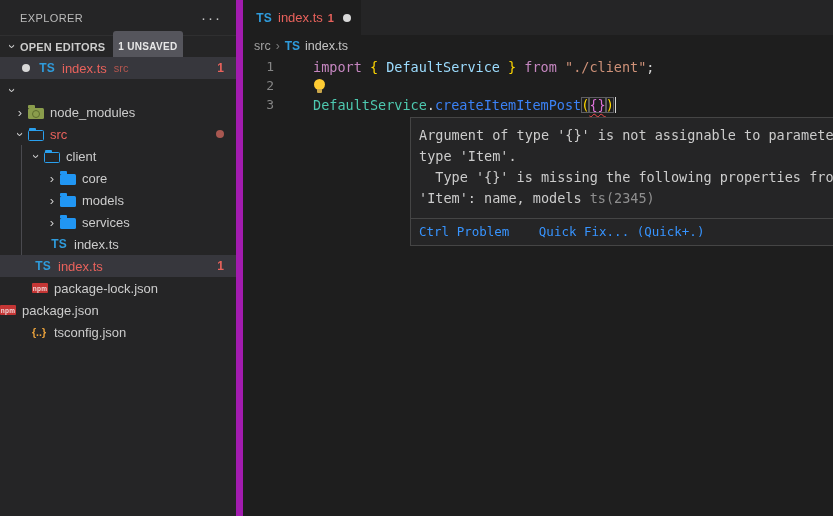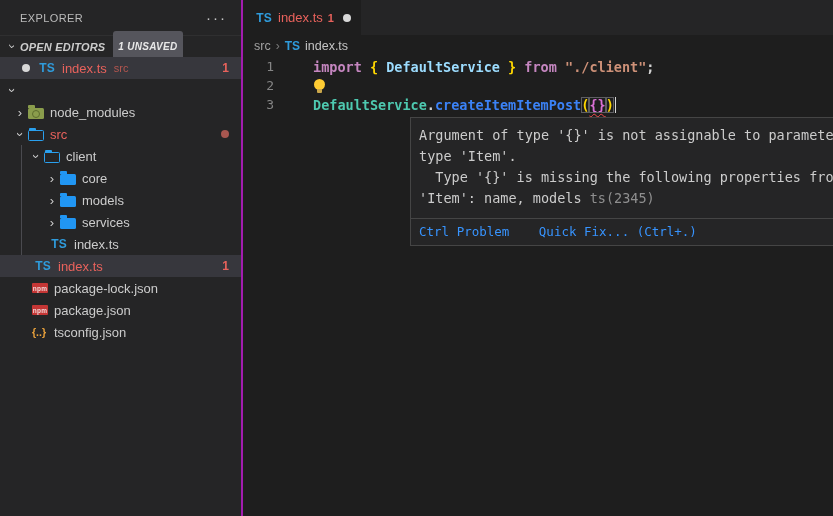--- a/index.html
+++ b/index.html
@@ -2,21 +2,21 @@
 <html><head>
 <meta charset="utf-8">
 <style>
   * { margin:0; padding:0; box-sizing:border-box; }
   html,body { width:833px; height:516px; overflow:hidden; background:#1e1e1e;
     font-family:"Liberation Sans", sans-serif; }
   .app { position:relative; width:833px; height:516px; display:flex; }
 
   
   .sidebar { width:243px; height:516px; background:#252526; color:#cccccc; flex:none;
-    border-right:2px solid #a21caf; position:relative; font-size:13px; }
+    border-right:7px solid #a21caf; position:relative; font-size:13px; }
   .sb-title { height:35px; display:flex; align-items:center; padding:0 14px 0 20px;
     font-size:11px; color:#bbbbbb; letter-spacing:.4px; }
   .sb-title .spacer { flex:1; }
   .more-dots { color:#c5c5c5; font-size:15px; letter-spacing:2px; line-height:10px; cursor:pointer; }
   .pane-header { height:22px; display:flex; align-items:center; font-size:11px; font-weight:bold;
     color:#cccccc; padding-left:4px; letter-spacing:.2px; }
   .pane-header .chev { width:16px; }
   .badge-pill { background:#55555c; color:#e8e8e8; font-size:10px; font-weight:bold;
     border-radius:3px; padding:10px 5px; margin-left:8px; letter-spacing:.3px; }
   .chev { display:inline-block; width:16px; text-align:center; color:#cccccc;
@@ -60,21 +60,21 @@
   .breadcrumb { height:22px; display:flex; align-items:center; padding-left:11px; font-size:12.5px;
     color:#a0a0a0; background:#1e1e1e; flex:none; }
   .breadcrumb .bc-sep { margin:0 5px; color:#7a7a7a; font-size:12px; }
   .breadcrumb .bc-file { color:#c5c5c5; margin-left:4px; }
 
   .code-area { position:relative; flex:1;
     font-family:"DejaVu Sans Mono", monospace; font-size:13.5px; }
   .code-line { height:19px; display:flex; align-items:center; position:relative; }
   .gutter { width:70px; flex:none; text-align:right; padding-right:39px; color:#858585;
     font-size:13px; user-select:none; }
-  .ctext { white-space:pre;font-weight:bold; }
+  .ctext { white-space:pre; }
   .tok.kw  { color:#c586c0; }
   .tok.ident { color:#9cdcfe; }
   .tok.gold { color:#ffd700; }
   .tok.str { color:#ce9178; }
   .tok.pn  { color:#d4d4d4; }
   .tok.cls { color:#4ec9b0; }
   .tok.fn  { color:#3b82f6; }
   .tok.orchid { color:#da70d6; }
   .tok.boxed { outline:1px solid #5e5e62; outline-offset:-1px; }
   .tok.squiggle { text-decoration:underline; text-decoration-style:wavy;
@@ -103,21 +103,21 @@
 
 <div class="app">
 
   <div class="sidebar">
     <div class="sb-title">
       <span>EXPLORER</span>
       <span class="spacer"></span>
       <span class="more-dots">···</span>
     </div>
 
-    <div class="pane-header" style="border-top:1px solid #2f2f30;font-style:italic;">
+    <div class="pane-header" style="border-top:1px solid #2f2f30;">
       <span class="chev open">›</span>
       <span>OPEN EDITORS</span>
       <span class="badge-pill">1 UNSAVED</span>
     </div>
 
     <div class="row selected" style="padding-left:22px;">
       <span class="mod-dot"></span>
       <span class="icon ts-ico" style="margin-left:8px;">TS</span>
       <span class="label error">index.ts</span>
       <span class="detail">src</span>
@@ -188,21 +188,21 @@
       <span class="icon ts-ico">TS</span>
       <span class="label error">index.ts</span>
       <span class="right num-badge">1</span>
     </div>
 
     <div class="row" style="padding-left:32px;">
       <span class="icon npm-ico">npm</span>
       <span class="label">package-lock.json</span>
     </div>
 
-    <div class="row" style="padding-left:32px;">
+    <div class="row" style="">
       <span class="icon npm-ico">npm</span>
       <span class="label">package.json</span>
     </div>
 
     <div class="row" style="padding-left:30px;">
       <span class="icon braces-ico">{..}</span>
       <span class="label">tsconfig.json</span>
     </div>
   </div>
 
@@ -242,18 +242,18 @@
 
       <div class="hover">
         <div class="hover-body">
           <div>Argument of type '{}' is not assignable to parameter of</div>
           <div>type 'Item'.</div>
           <div>  Type '{}' is missing the following properties from type</div>
           <div><span>'Item': name, models </span><span class="hover-code">ts(2345)</span></div>
         </div>
         <div class="hover-actions">
           <a>Ctrl Problem</a>
-          <a>Quick Fix... (Ctrl+.)</a>
+          <a>Quick Fix... (Quick+.)</a>
         </div>
       </div>
     </div>
   </div>
 </div>
 
 </body></html>

